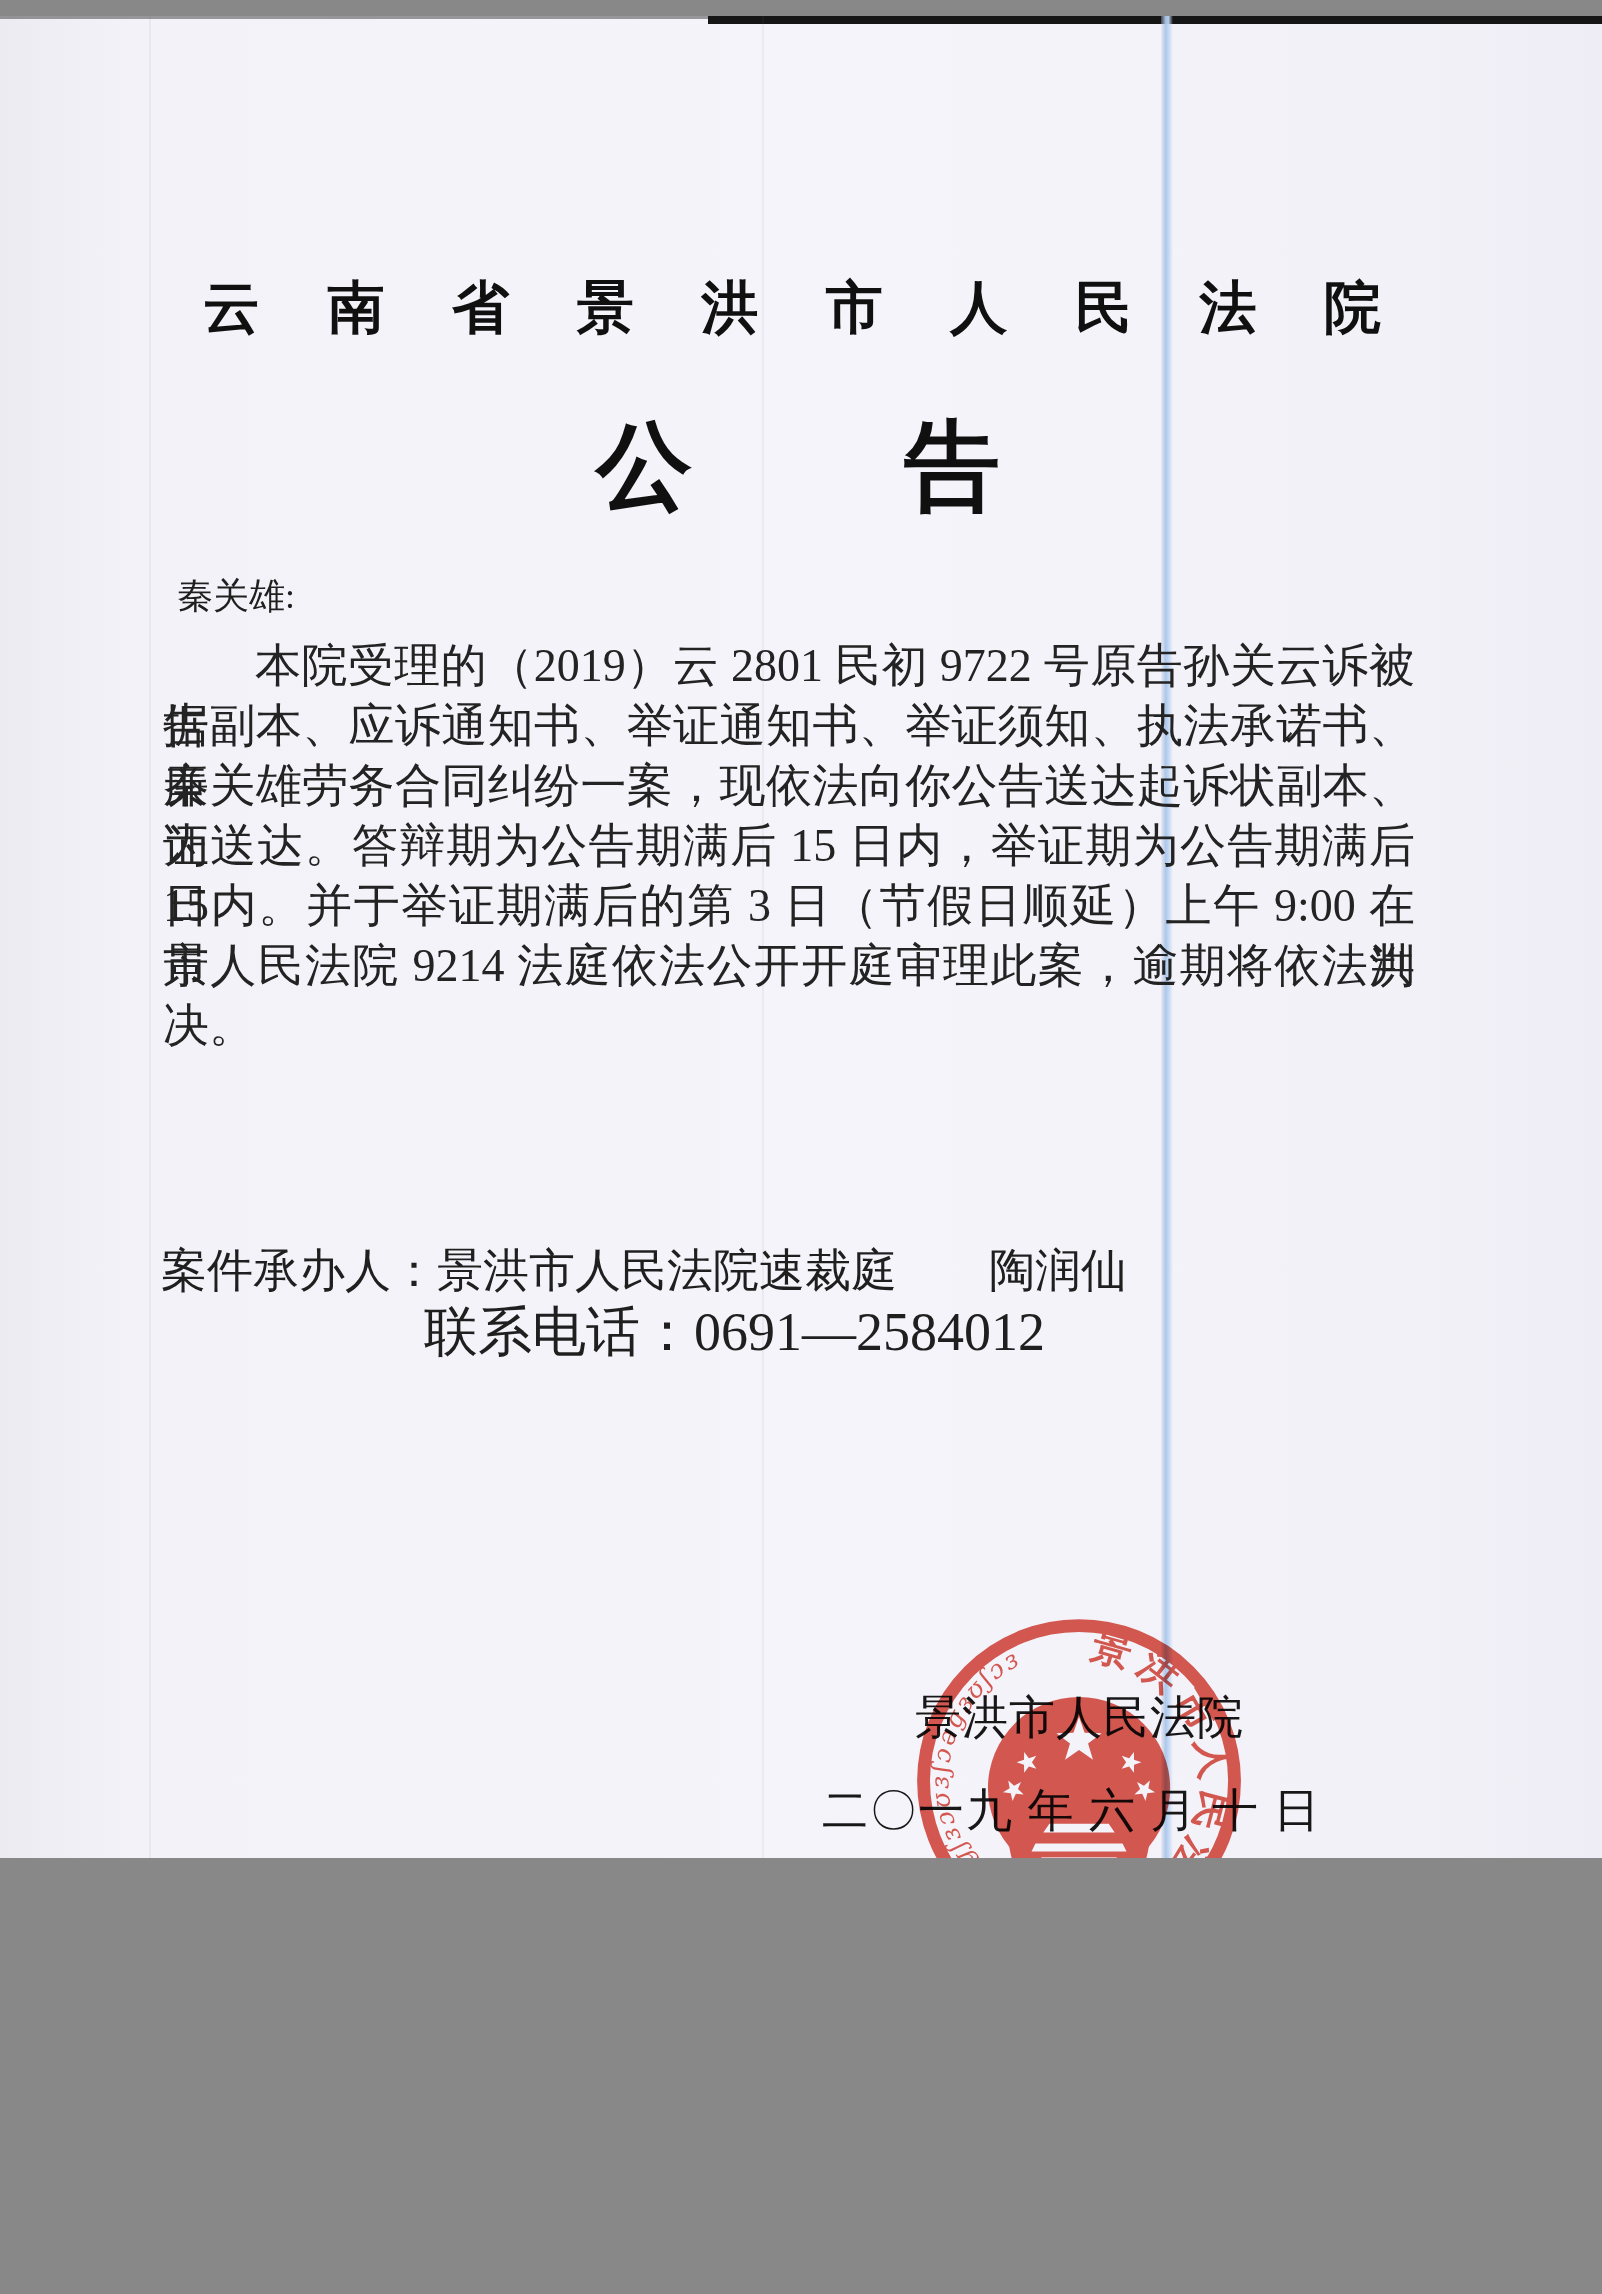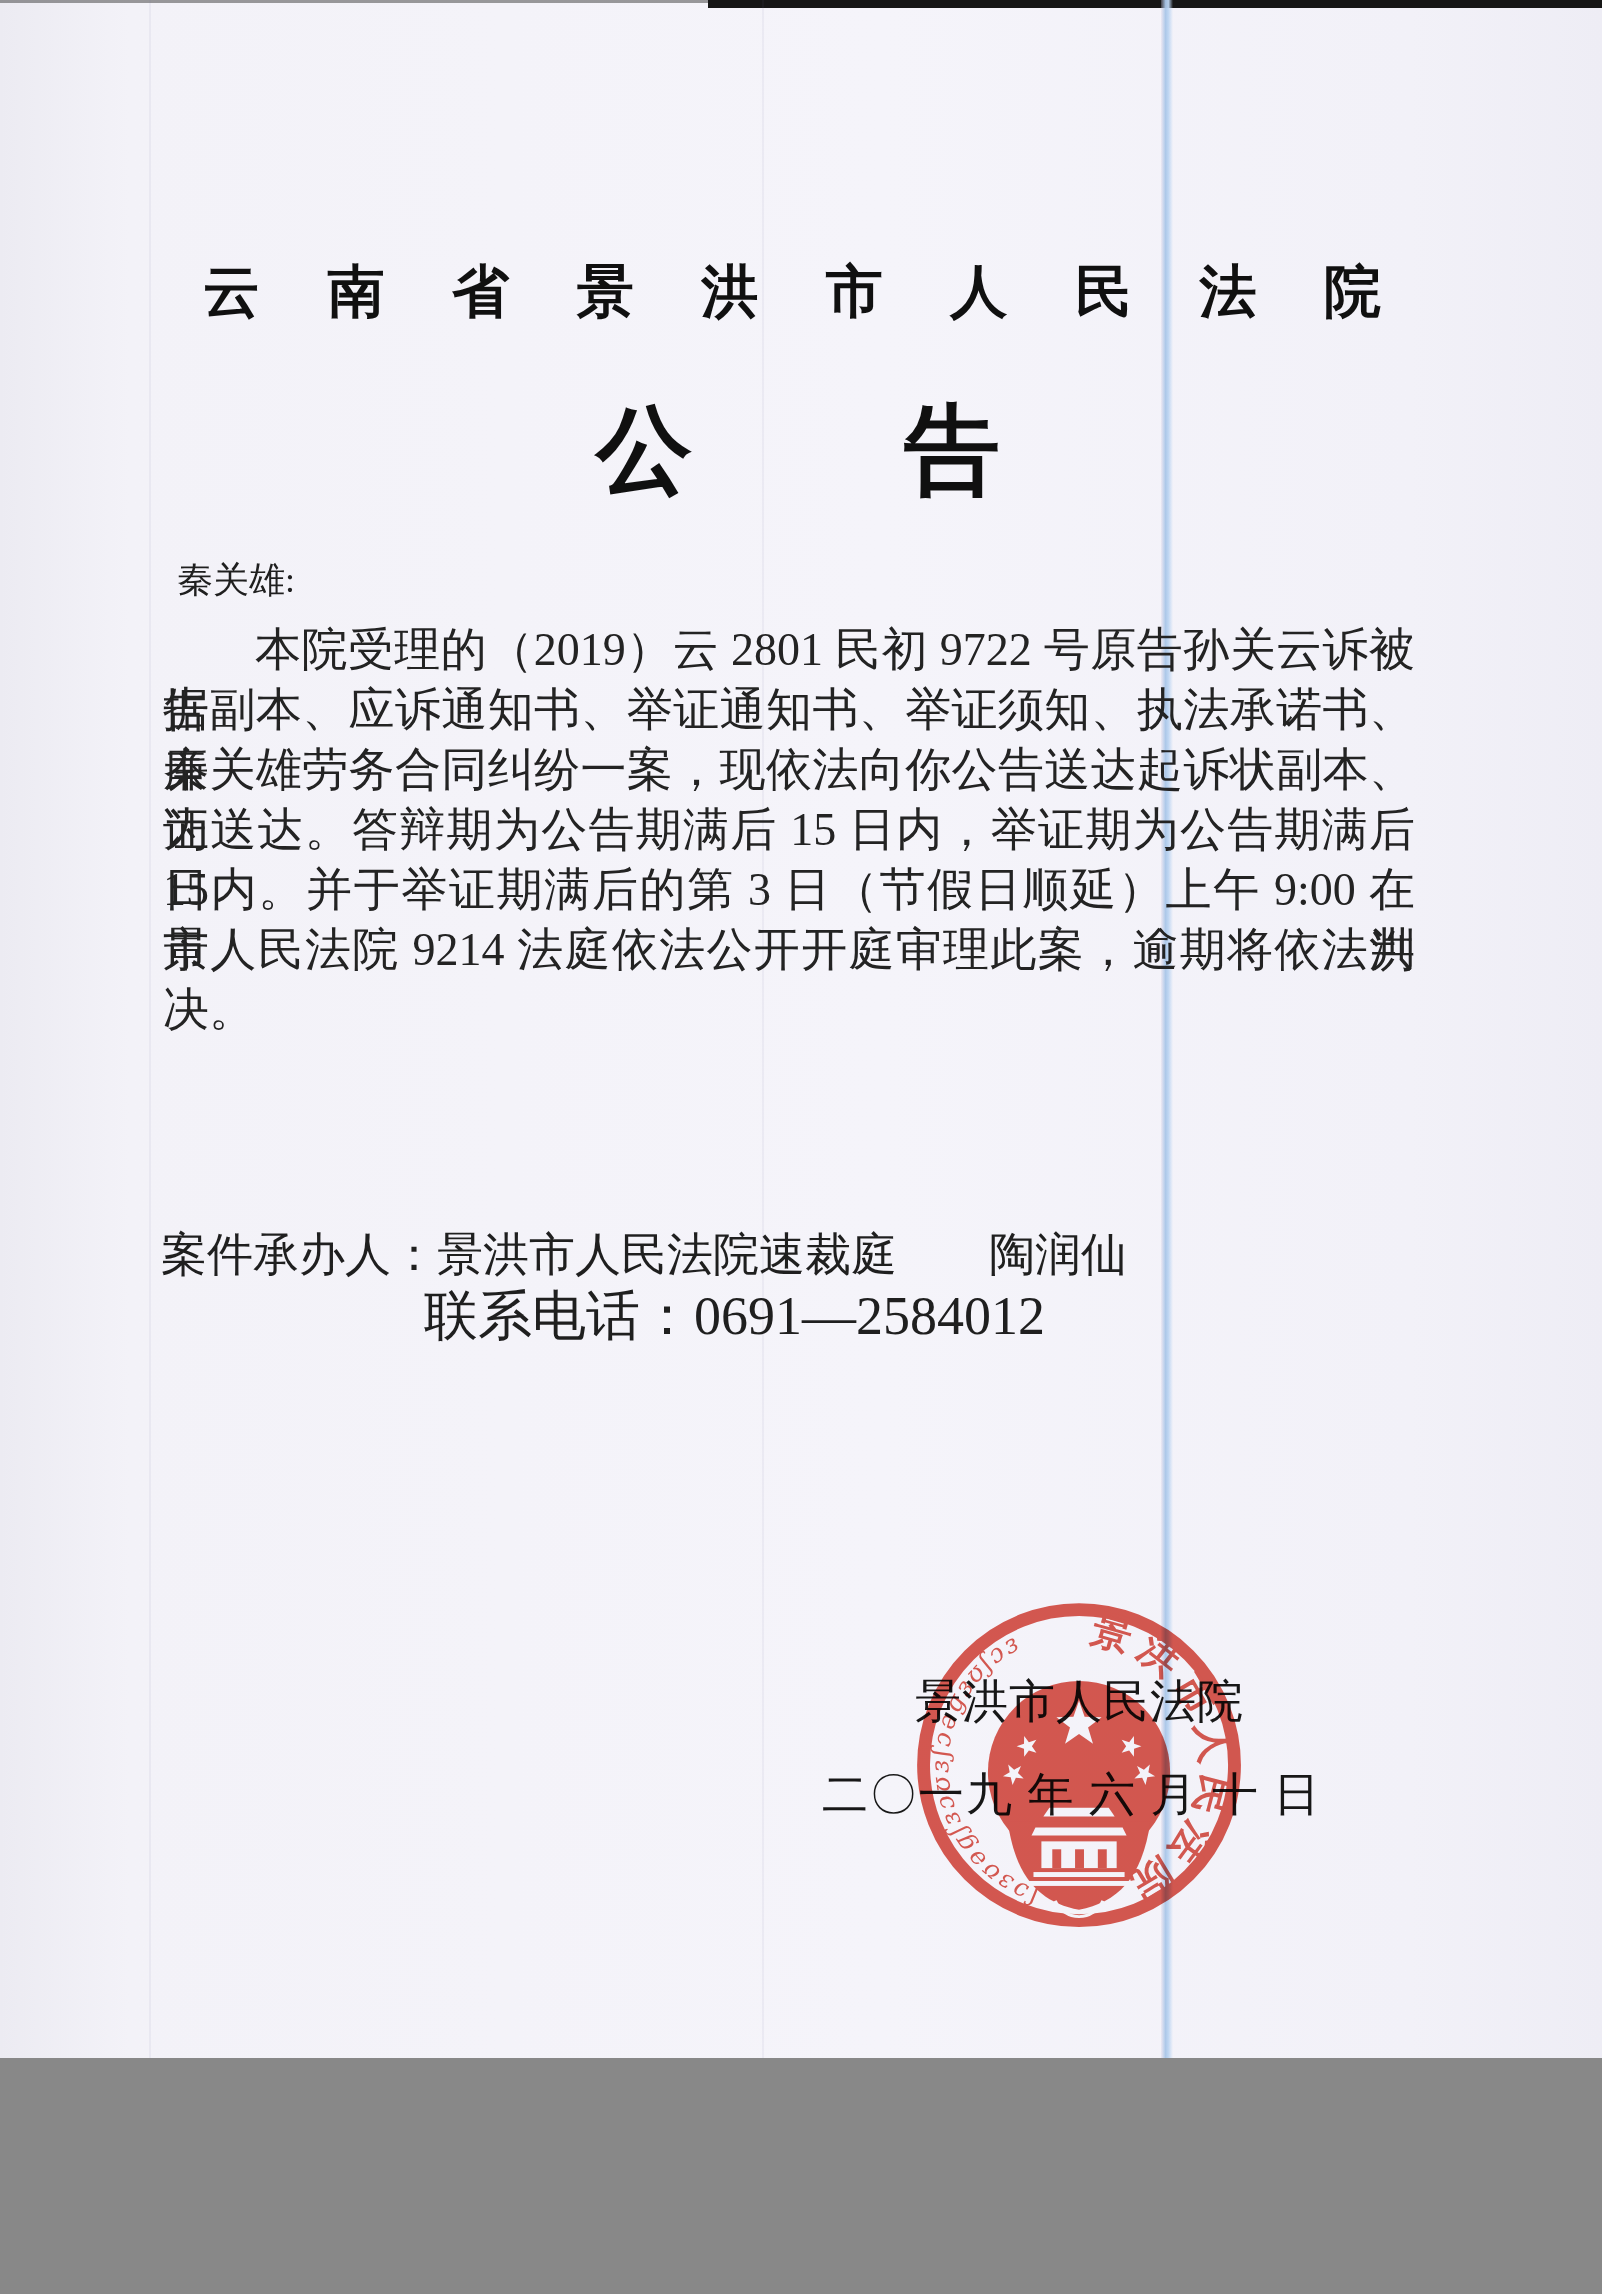--- a/index.html
+++ b/index.html
@@ -1,19 +1,19 @@
 <!DOCTYPE html>
 <html><head>
 <meta charset="utf-8">
 <style>
   html,body{margin:0;padding:0;background:#888;}
   .page{
     position:relative;
-    width:1603px;height:2058px;
-    margin:0 auto;
+    width:1603px;height:1842px;
+    margin:16px auto;
     overflow:hidden;
     background:linear-gradient(90deg,#ecebf2 0px,#f3f2f8 129px,#f5f4fa 55%,#f2f1f8 88%,#eeedf5 100%);
     font-family:"Liberation Serif","DejaVu Serif",serif;
     color:#1f1f1f;
   }
   
   .top-edge-thin{position:absolute;top:0;left:0;right:0;height:3px;background:#4a4a4a;opacity:.55;}
   .top-edge-thick{position:absolute;top:0;left:708px;right:0;height:8px;background:#161616;}
   .scan-blue-line{
     position:absolute;top:0;left:1161px;width:12px;height:100%;

